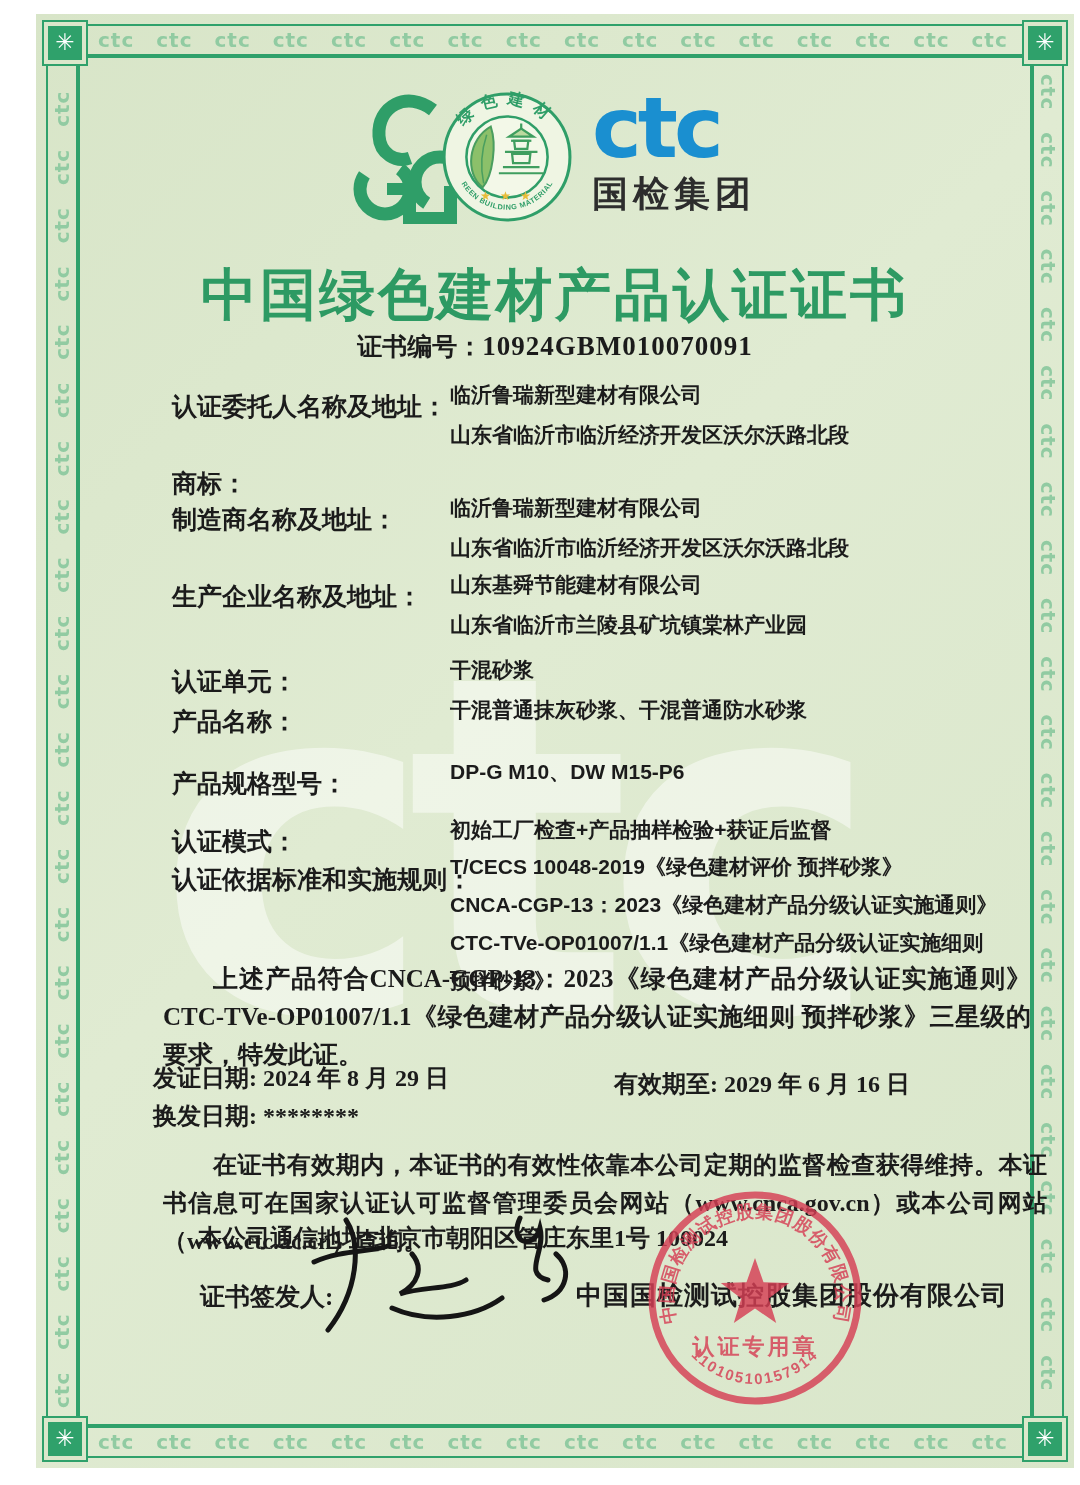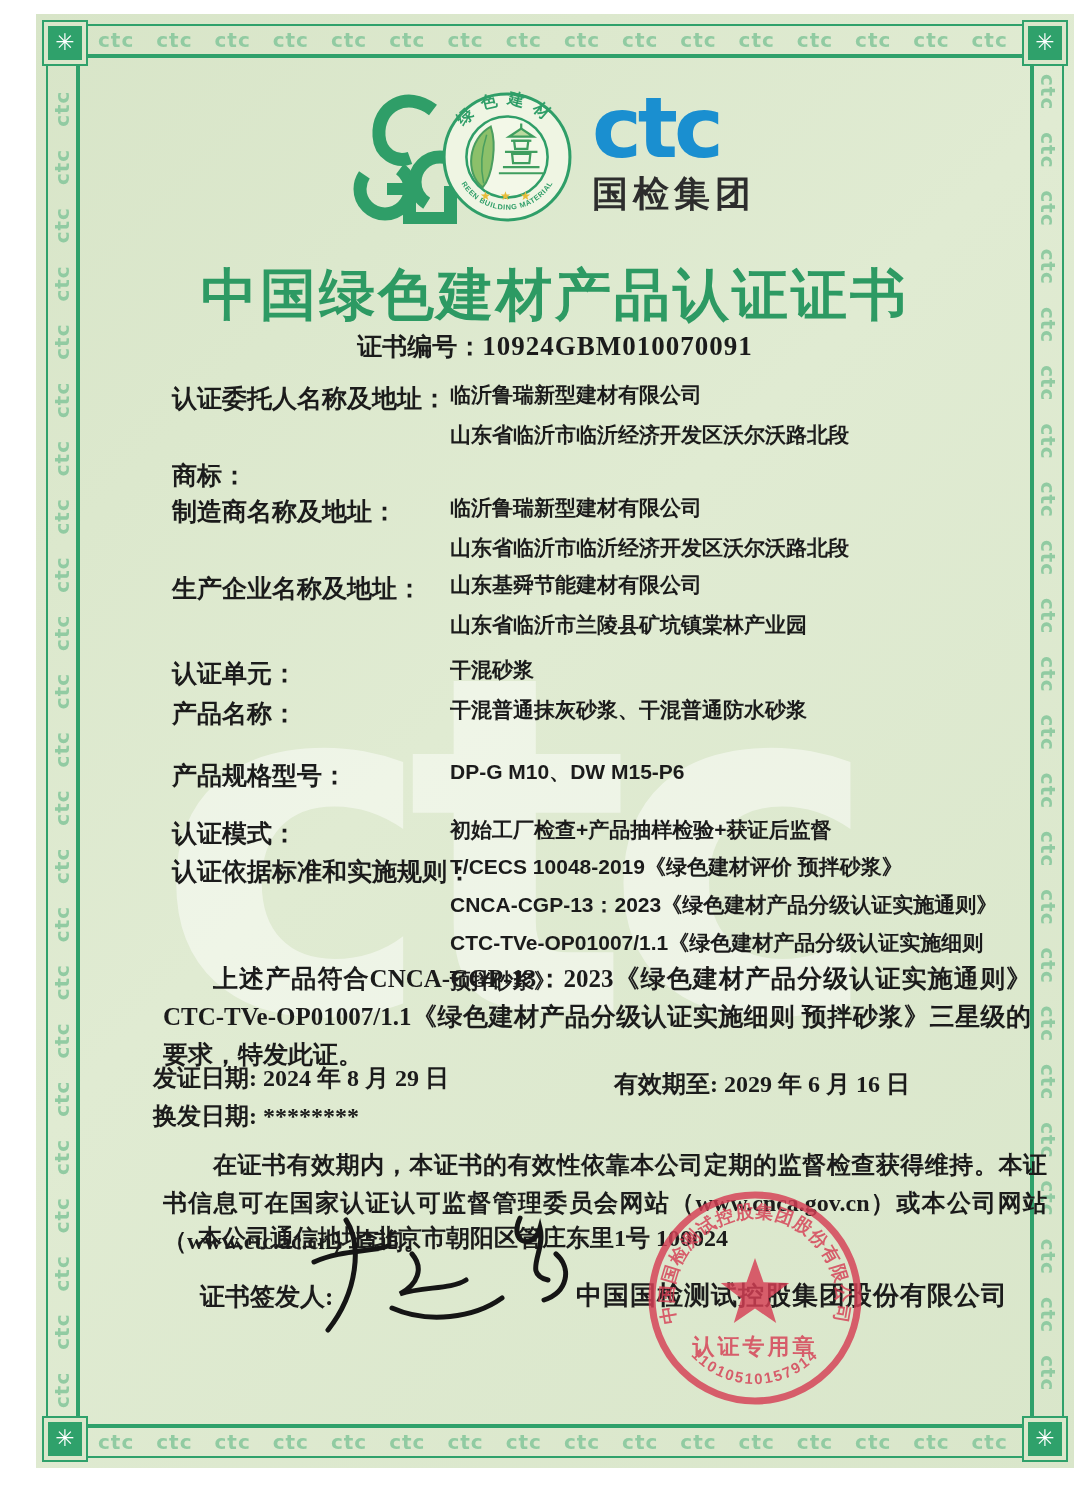--- a/index.html
+++ b/index.html
@@ -33,21 +33,21 @@
         color:#1a8fd0;letter-spacing:-4px;}
   .logo-ctc .sub{font-family:"DejaVu Sans",sans-serif;font-weight:bold;font-size:36px;color:#2d2d2d;
         letter-spacing:5px;margin-top:0px;}
   .title{position:absolute;left:0;top:224px;width:100%;text-align:center;
         font-size:56px;font-weight:bold;color:#2d9a63;letter-spacing:3px;margin-top:20px;}
   .certline{position:absolute;left:0;top:316px;width:100%;text-align:center;font-weight:bold;}
   .certline .lab{font-size:25px;}
   .certline .num{font-size:27px;font-family:"Liberation Serif",serif;letter-spacing:1px;margin-top:20px;}
   
   .row{position:absolute;left:136px;right:40px;font-weight:bold;font-size:25px;line-height:40px;}
-  .row .lab{position:absolute;left:0;top:4px;white-space:nowrap;}
+  .row .lab{position:absolute;left:0;top:12px;white-space:nowrap;}
   .row .vals{position:absolute;left:278px;top:0;white-space:nowrap;}
   .vals div{font-family:"Liberation Sans","DejaVu Sans",sans-serif;font-weight:bold;font-size:21px;}
   .stdrow .vals div{line-height:38px;}
   .para{position:absolute;font-weight:bold;font-size:25px;line-height:38px;text-align:justify;}
   .dates{font-weight:bold;font-size:24px;white-space:nowrap;position:absolute;}
   .sig-label{position:absolute;left:164px;top:1266px;font-weight:bold;font-size:25px;text-align:center;}
   .sig-company{position:absolute;left:540px;top:1264px;font-weight:bold;font-size:26px;letter-spacing:1px;}
   .small-note{position:absolute;font-weight:bold;font-size:24px;}
   svg{display:block;}
 </style>

